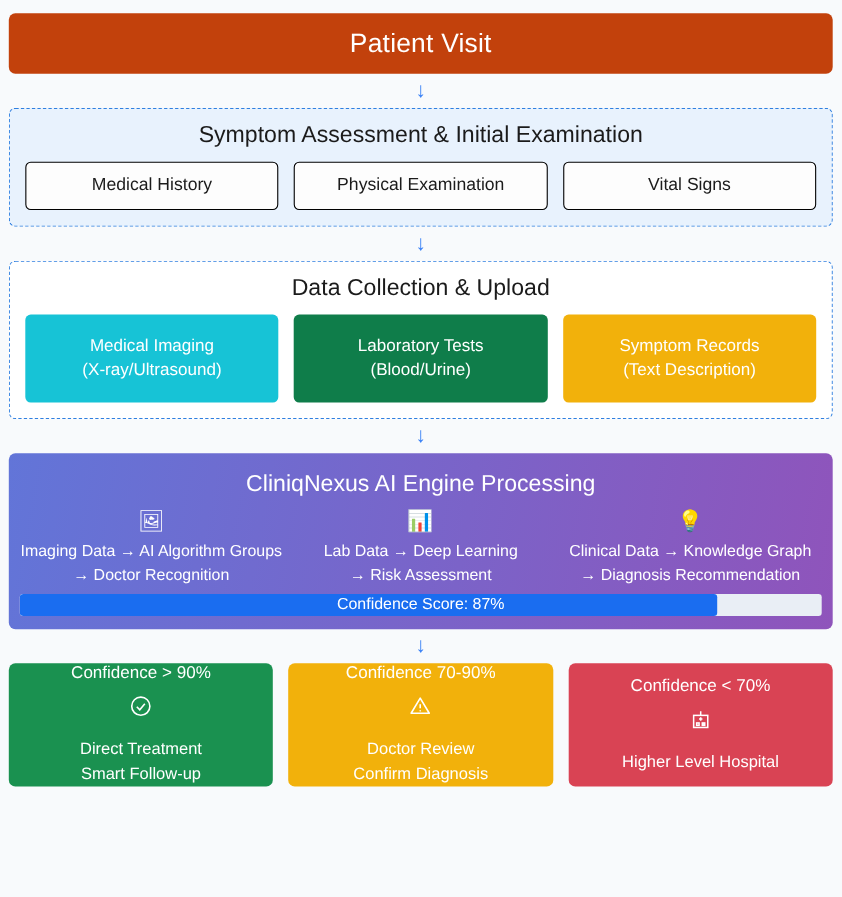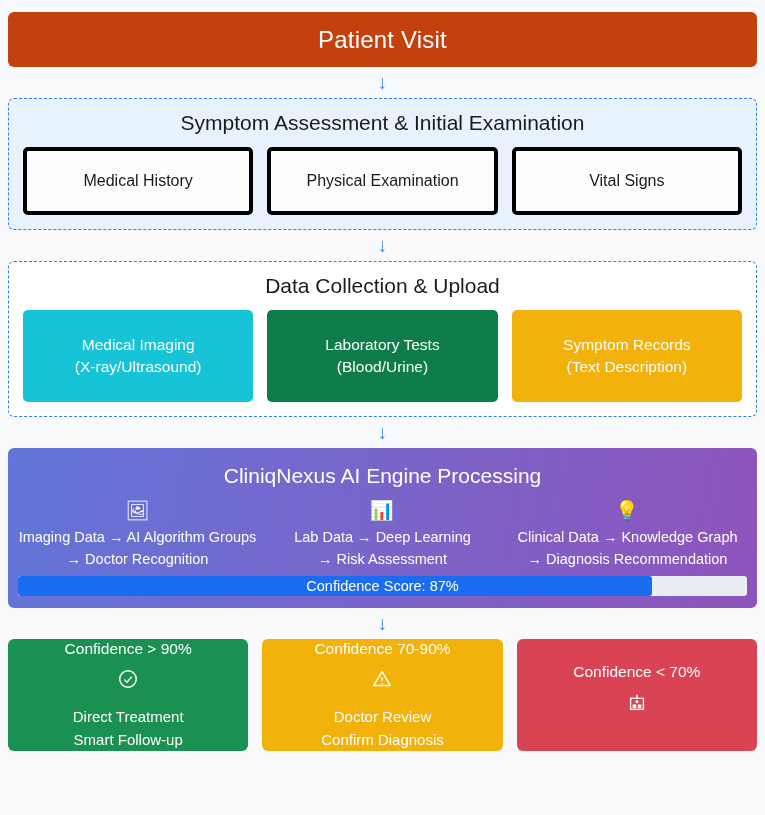--- a/index.html
+++ b/index.html
@@ -65,33 +65,33 @@
     font-weight: 400;
   }
   .row3 {
     display: flex;
     gap: 14px;
   }
   .row3 > * { flex: 1 1 0; }
 
   .white-card {
     background: #fdfdfd;
-    border: 4px solid #000000;
+    border: 1px solid #000000;
     border-radius: 5px;
-    height: 68px;
+    height: 44px;
     display: flex;
     align-items: center;
     justify-content: center;
     font-size: 16px;
     color: #1b1b1b;
   }
 
   .color-card {
     border-radius: 5px;
-    height: 92px;
+    height: 80px;
     display: flex;
     flex-direction: column;
     align-items: center;
     justify-content: center;
     color: #ffffff;
     font-size: 15.5px;
     line-height: 1.45;
     text-align: center;
   }
 
@@ -296,17 +296,18 @@
       <div class="outcome-icon">
         <svg width="22" height="22" viewBox="0 0 24 24" fill="none" stroke="#ffffff" stroke-width="1.5">
           <rect x="5" y="8" width="14" height="12"></rect>
           <line x1="12" y1="4" x2="12" y2="8"></line>
           <line x1="10.3" y1="11.6" x2="13.7" y2="11.6"></line>
           <line x1="12" y1="9.9" x2="12" y2="13.3"></line>
           <rect x="8" y="15.5" width="2.4" height="2.4"></rect>
           <rect x="13.6" y="15.5" width="2.4" height="2.4"></rect>
         </svg>
       </div>
+      <div class="outcome-line">Higher Level Hospital</div>
     </div>
 
   </div>
 
 </div>
 
 </body></html>

